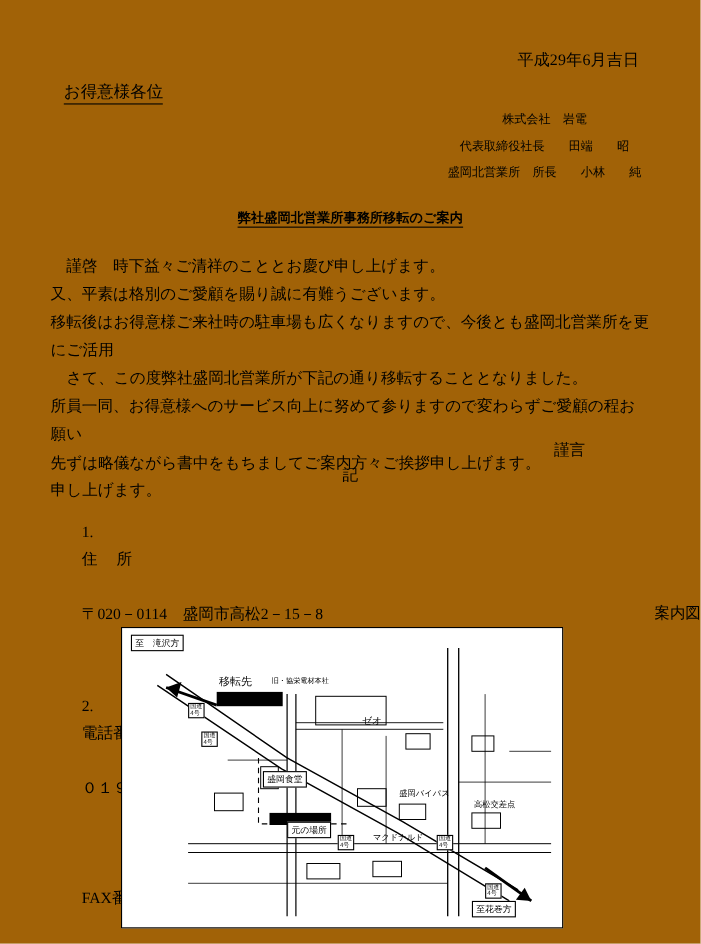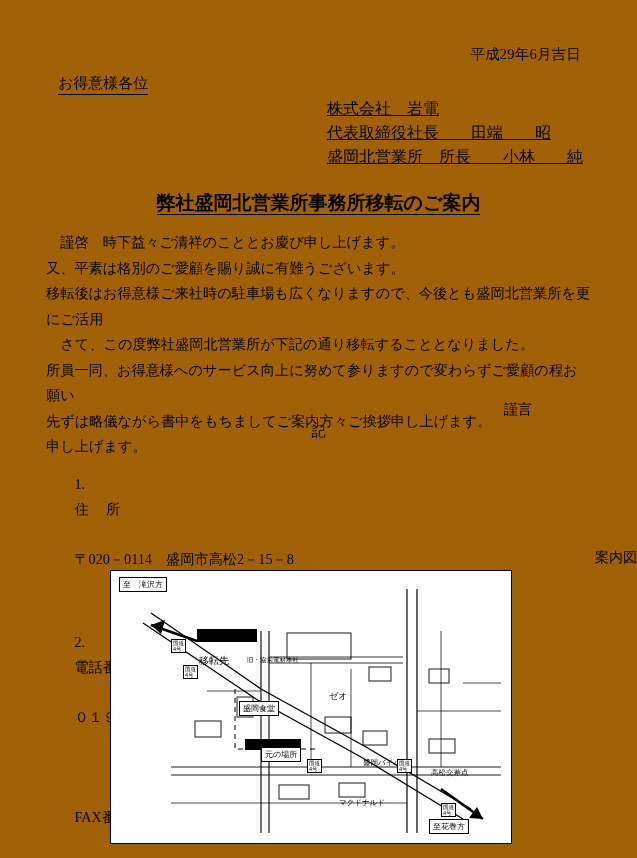--- a/index.html
+++ b/index.html
@@ -38,33 +38,32 @@
     left: 58px;
     top: 74px;
     font-size: 15px;
     border-bottom: 1px solid #000;
     padding-bottom: 1px;
   }
   .sender {
     position: absolute;
     right: 54px;
     top: 97px;
-    font-size: 16px;
-    text-align: left;
+    font-size: 11px;
+    text-align: center;
     line-height: 24px;
-    text-decoration: underline;
   }
   .sender div { white-space: pre; }
   .title {
     position: absolute;
     left: 0;
     right: 0;
     top: 190px;
     text-align: center;
-    font-size: 19px;
+    font-size: 12px;
     font-weight: bold;
   }
   .title span {
     border-bottom: 1.6px solid #000;
     padding-bottom: 1px;
   }
   .body {
     position: absolute;
     left: 46px;
     top: 230px;
@@ -115,21 +114,20 @@
     background: #ffffff;
     overflow: hidden;
   }
   .mapsvg { display: block; }
   .maplabel {
     position: absolute;
     font-family: Liberation Serif, serif;
     font-size: 7.5px;
     color: #000;
     white-space: nowrap;
-    margin-top: 41px;
   }
   .box-label {
     position: absolute;
     border: 1px solid #000;
     background: #fff;
     font-family: "Liberation Sans", sans-serif;
     font-size: 8px;
     padding: 1px 3px;
     white-space: nowrap;
   }

